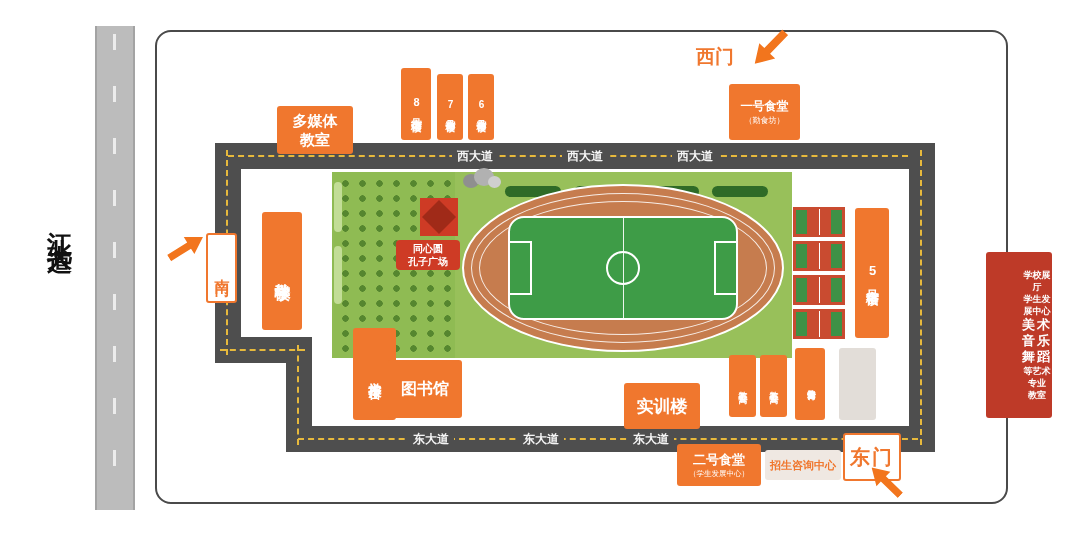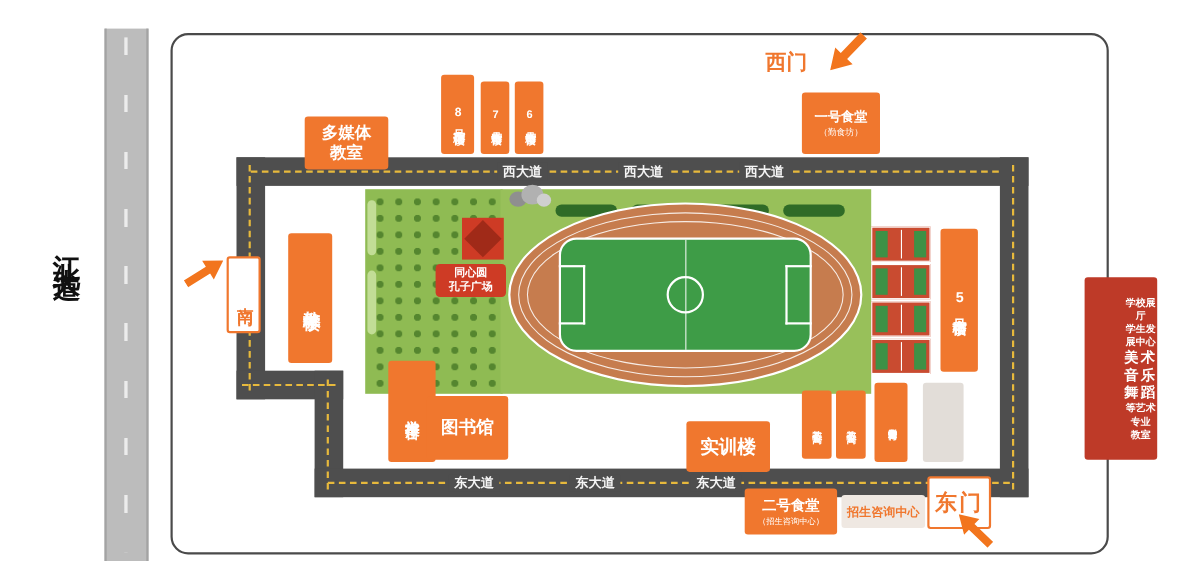--- a/index.html
+++ b/index.html
@@ -166,21 +166,21 @@
   <div class="bld vert" style="left:353px;top:328px;width:43px;height:92px;font-size:13px;">学术报告厅</div>
   <div class="bld" style="left:388px;top:360px;width:74px;height:58px;font-size:16px;">图书馆</div>
   <div class="bld" style="left:624px;top:363px;width:76px;height:46px;font-size:17px;margin-top:20px;">实训楼</div>
   <div class="bld vert" style="left:729px;top:355px;width:27px;height:62px;font-size:9px;">教工公寓</div>
   <div class="bld vert" style="left:760px;top:355px;width:27px;height:62px;font-size:9px;">教工公寓</div>
   <div class="bld vert" style="left:795px;top:348px;width:30px;height:72px;font-size:8px;letter-spacing:0;">海外文华教育培训公寓</div>
   <div class="bld gray" style="left:839px;top:348px;width:37px;height:72px;"></div>
 
   <div class="bld" style="left:677px;top:444px;width:84px;height:42px;">
     <span style="font-size:13px;">二号食堂</span>
-    <span style="font-size:7.5px;font-weight:400;">（招生咨询中心）</span>
+    <span style="font-size:7.5px;font-weight:400;">（学生发展中心）</span>
   </div>
   <div class="bld" style="left:765px;top:450px;width:76px;height:30px;background:#efe8e2;color:#f0772e;font-size:11px;">招生咨询中心</div>
 
   <div class="bld gate vert" style="left:206px;top:233px;width:31px;height:70px;font-size:15px;">南门</div>
   <div class="westgate-label">西门</div>
   <div class="bld gate" style="left:843px;top:433px;width:58px;height:48px;font-size:20px;letter-spacing:2px;">东门</div>
 
   <svg class="arrow" style="left:166px;top:236px;transform:rotate(-32deg);" width="40" height="23" viewBox="0 0 44 24">
     <polygon points="0,8 26,8 26,1 44,12 26,23 26,16 0,16" fill="#f2751d"></polygon>
   </svg>

